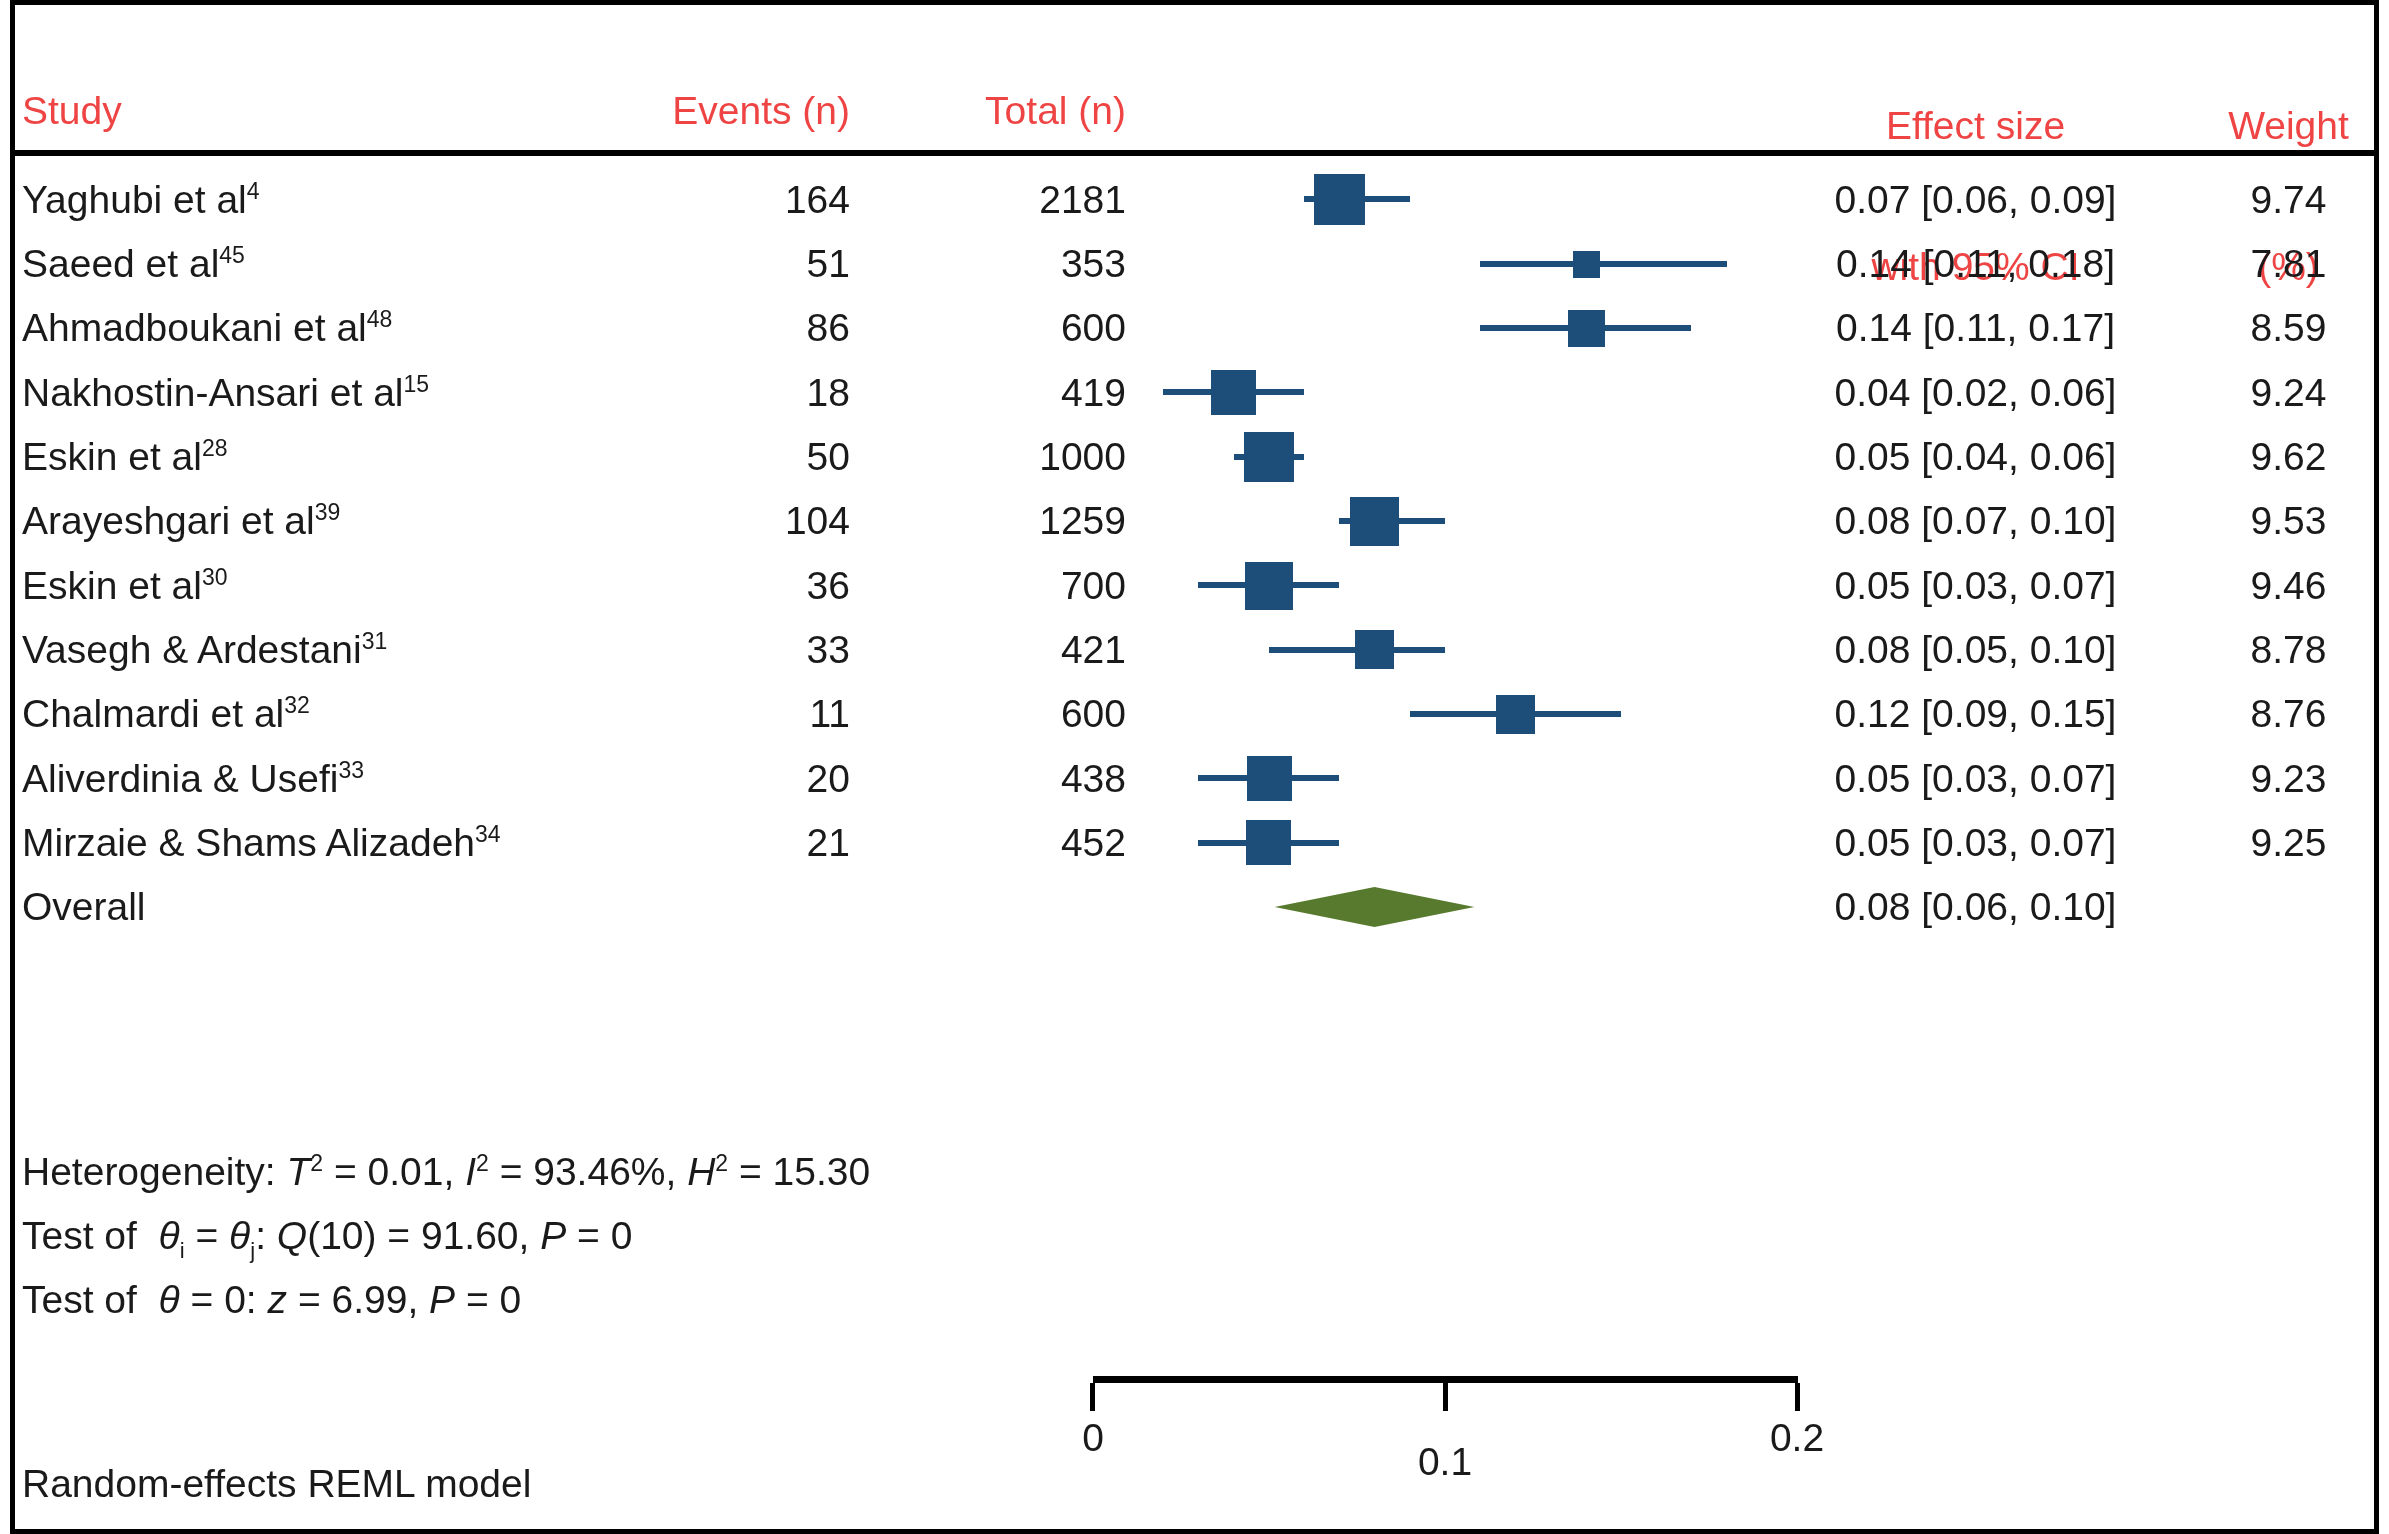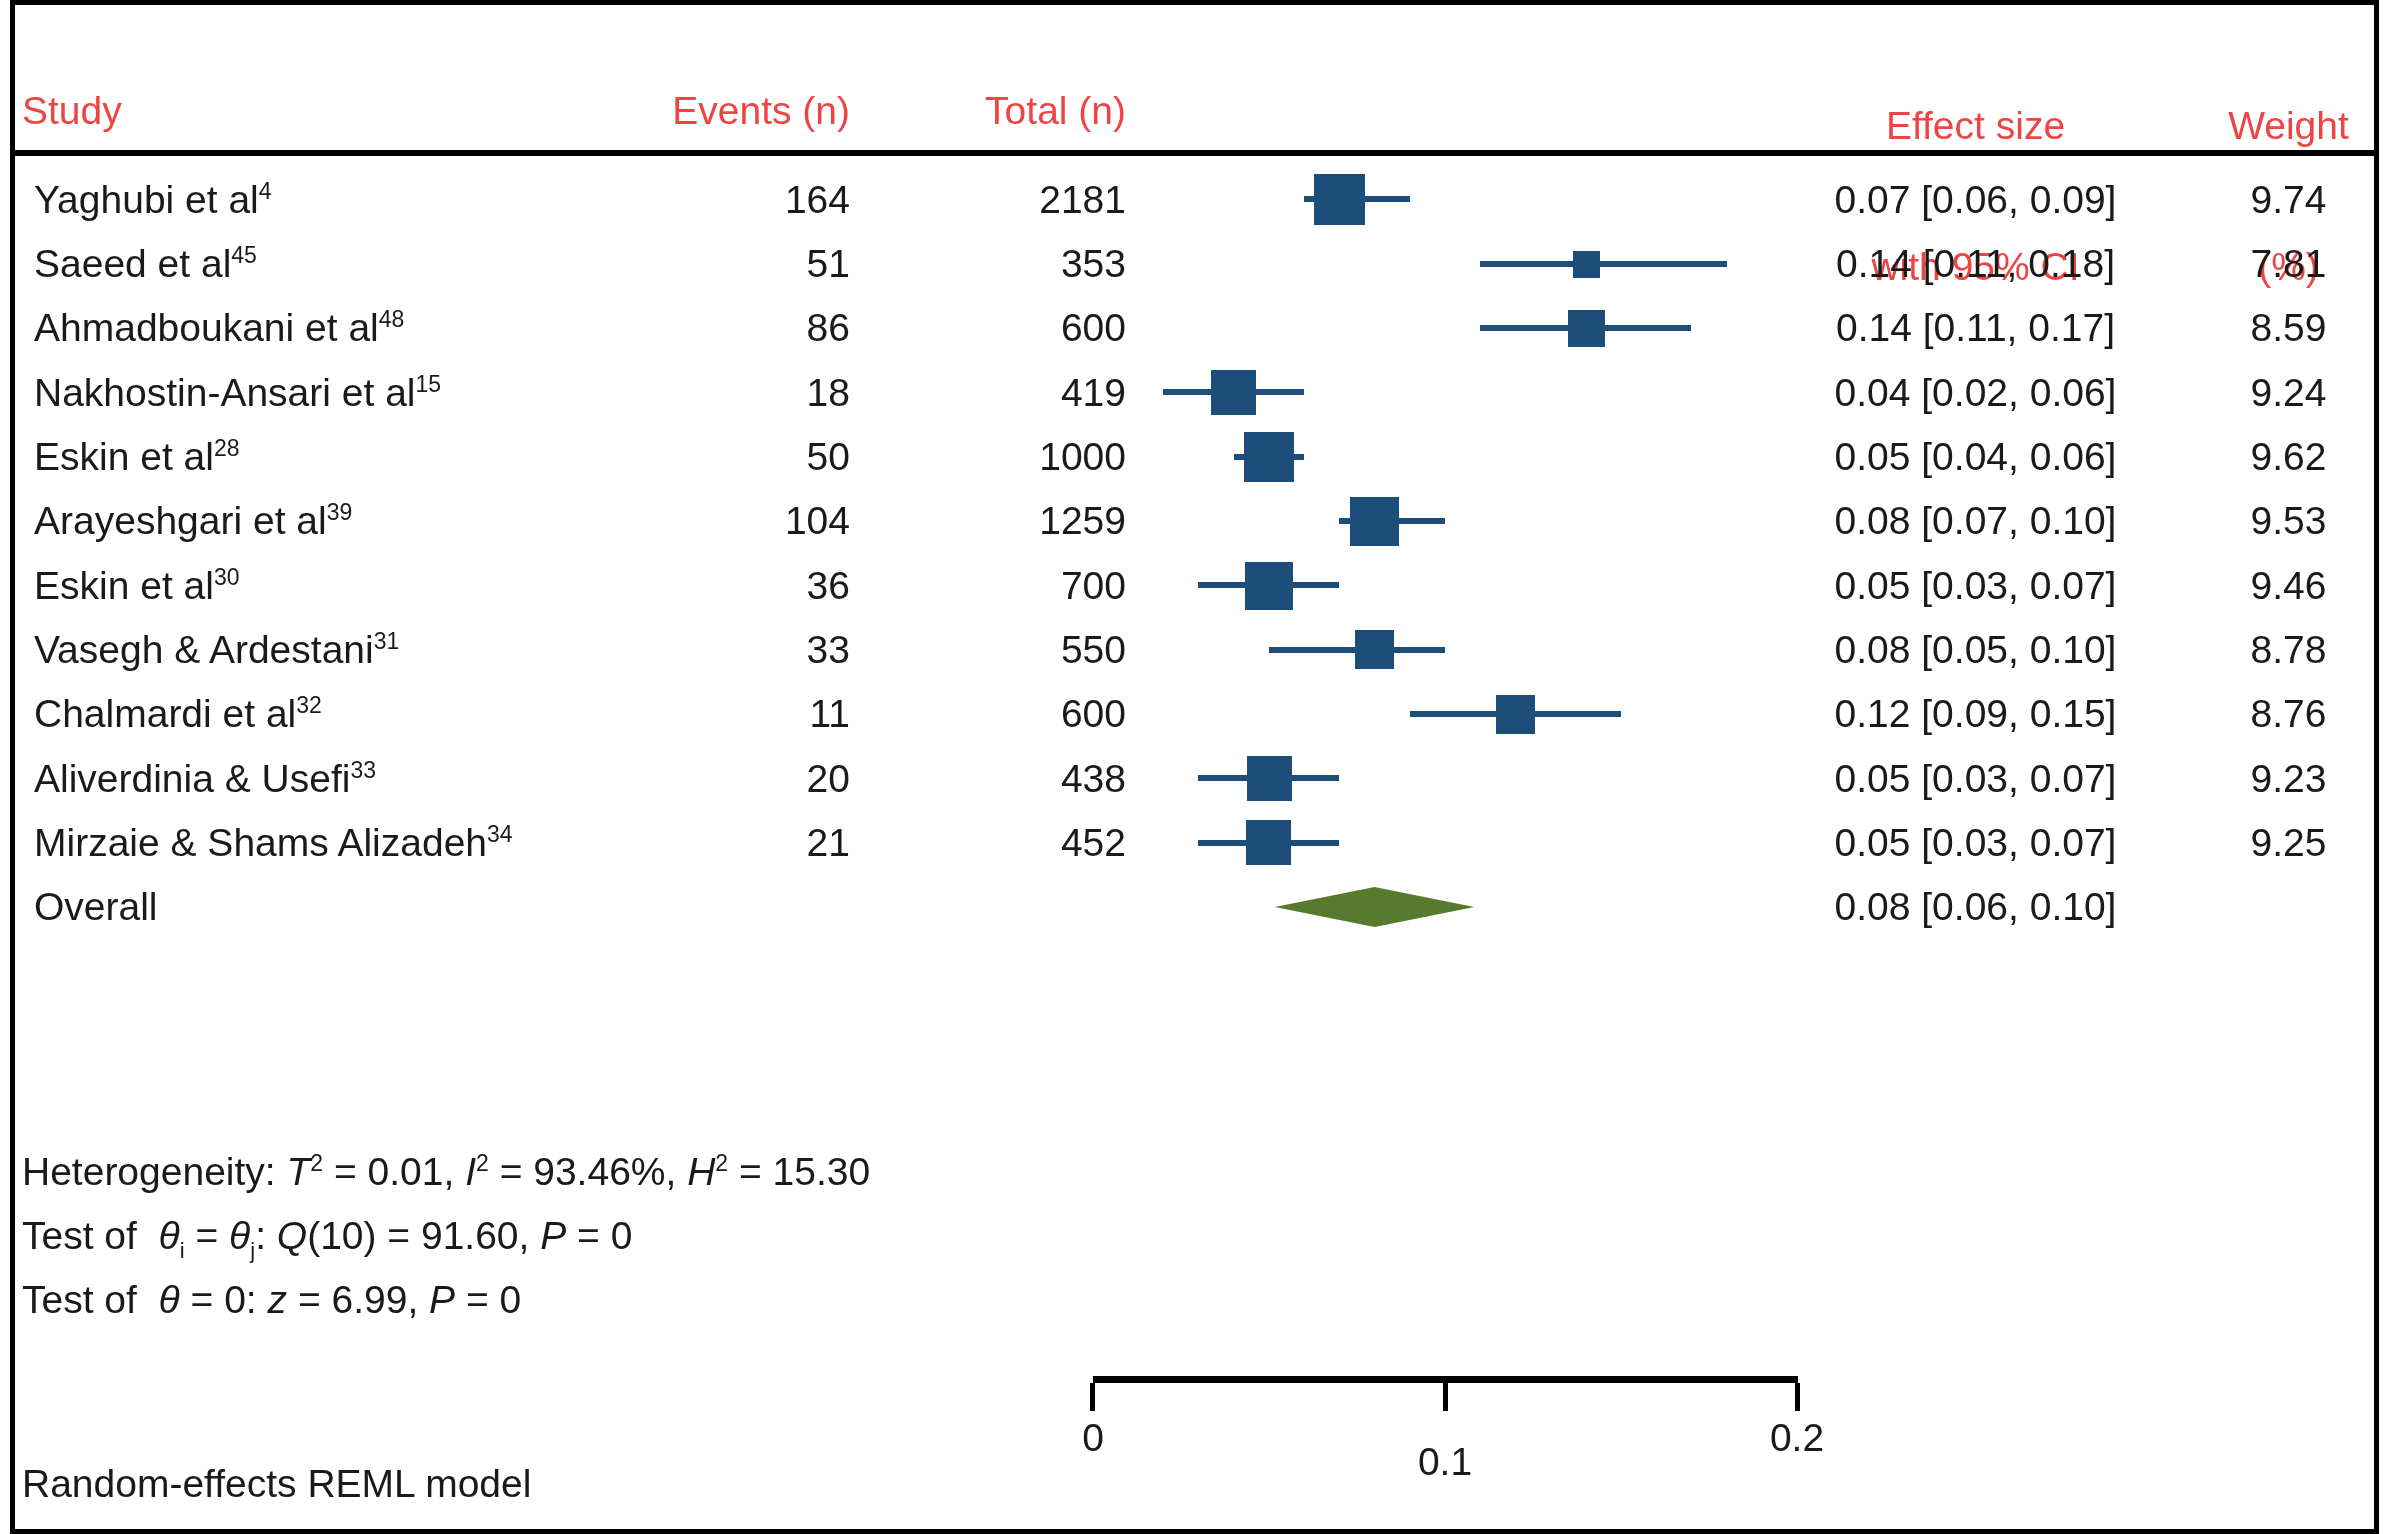--- a/index.html
+++ b/index.html
@@ -54,21 +54,21 @@
     width: 2389px;
     height: 64px;
   }
   .cell {
     position: absolute;
     font-size: 39px;
     line-height: 64px;
     white-space: nowrap;
     color: #1a1a1a;
   }
-  .c-study  { left: 22px;   top: 0; margin-left: 12px; }
+  .c-study  { left: 22px;   top: 0; }
   .c-events { left: 603px; top: 0; width: 247px; text-align: right; }
   .c-total  { left: 896px; top: 0; width: 230px; text-align: right; }
   .c-effect { left: 1803px; top: 0; width: 345px; text-align: center; }
   .c-weight { left: 2205px; top: 0; width: 167px; text-align: center; }
   .c-study sup { font-size: 23px; vertical-align: super; line-height: 0; }
 
   
   .marker {
     position: absolute;
     background: #1d4d79;
@@ -190,21 +190,21 @@
       <div class="row" style="top: 554px;">
         <div class="cell c-study">Eskin et al<sup>30</sup></div>
         <div class="cell c-events">36</div>
         <div class="cell c-total">700</div>
         <div class="cell c-effect">0.05 [0.03, 0.07]</div>
         <div class="cell c-weight">9.46</div>
       </div>
       <div class="row" style="top: 618px;">
         <div class="cell c-study">Vasegh &amp; Ardestani<sup>31</sup></div>
         <div class="cell c-events">33</div>
-        <div class="cell c-total">550</div>
+        <div class="cell c-total">421</div>
         <div class="cell c-effect">0.08 [0.05, 0.10]</div>
         <div class="cell c-weight">8.78</div>
       </div>
       <div class="row" style="top: 682px;">
         <div class="cell c-study">Chalmardi et al<sup>32</sup></div>
         <div class="cell c-events">11</div>
         <div class="cell c-total">600</div>
         <div class="cell c-effect">0.12 [0.09, 0.15]</div>
         <div class="cell c-weight">8.76</div>
       </div>

